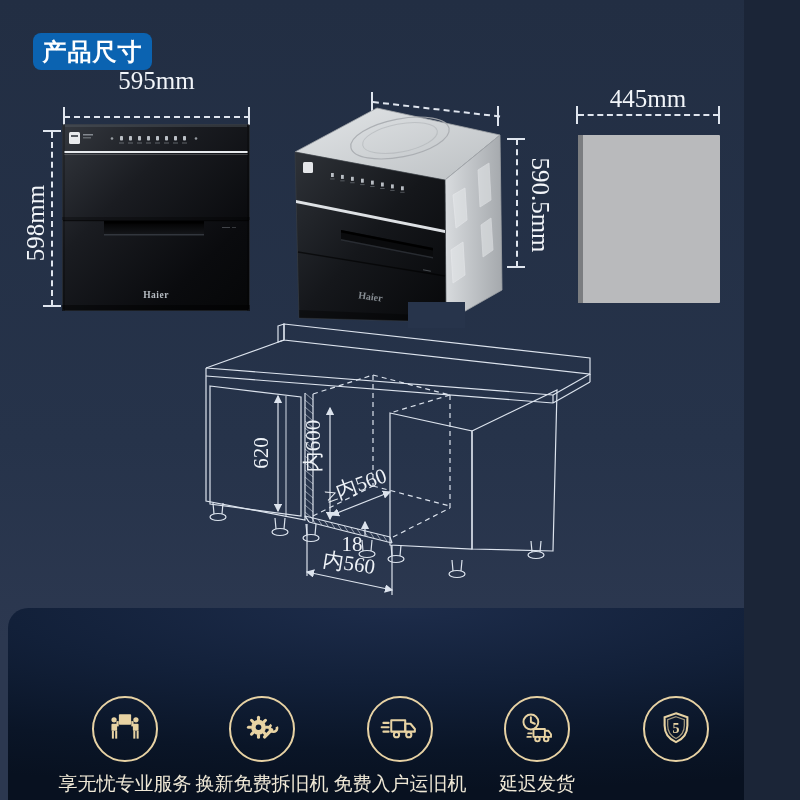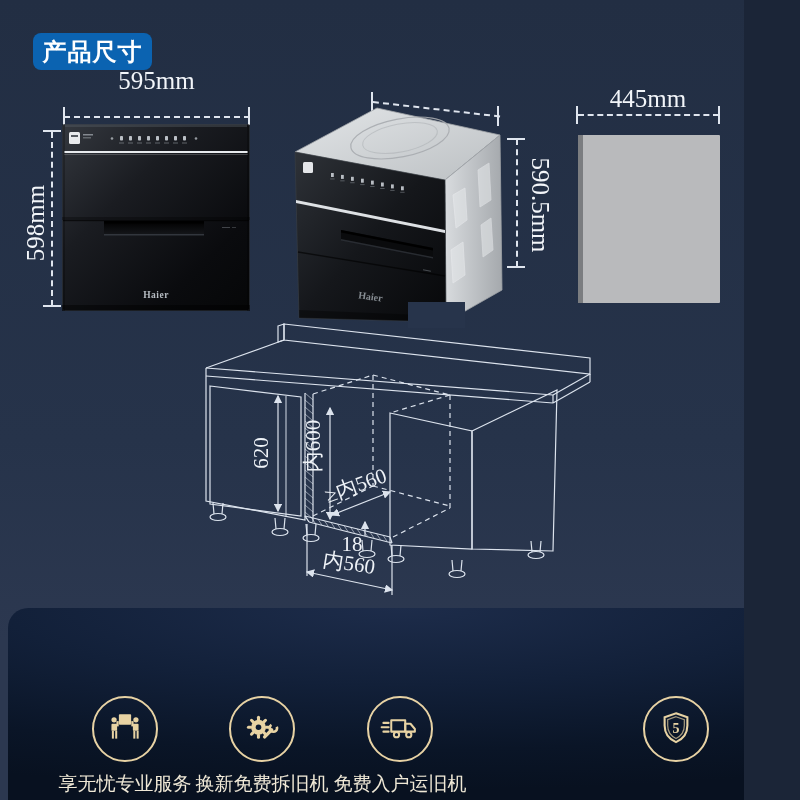--- a/index.html
+++ b/index.html
@@ -360,20 +360,35 @@
             <line x1="5" y1="27" x2="11" y2="27"></line>
           <rect x="14" y="14" width="16" height="13"></rect>
           <path d="M30,18 h6 l5,6 v3 h-11 z"></path>
           <circle cx="20" cy="30.5" r="3" fill="#0c1a30"></circle>
           <circle cx="34" cy="30.5" r="3" fill="#0c1a30"></circle>
         </svg>
       </div>
       <div class="svc-label">免费入户运旧机</div>
     </div>
 
+    <div class="abs svc" style="left:449px;top:88px;">
+      <div class="svc-circle">
+        <svg width="42" height="42" viewBox="0 0 48 48" fill="none" stroke="#e8d3a3" stroke-width="2.2" stroke-linecap="round" stroke-linejoin="round">
+          <circle cx="17" cy="16" r="8.5"></circle>
+          <path d="M17,10.5 v5.5 l4.5,2"></path>
+          <rect x="20" y="24" width="13" height="9"></rect>
+          <path d="M33,26 h4 l3,4 v3 h-7"></path>
+          <circle cx="24.5" cy="35.5" r="2.6" fill="#0c1a30"></circle>
+          <circle cx="34.5" cy="35.5" r="2.6" fill="#0c1a30"></circle>
+          <line x1="14" y1="29" x2="18" y2="29"></line>
+            <line x1="13" y1="33" x2="17" y2="33"></line>
+        </svg>
+      </div>
+      <div class="svc-label">延迟发货</div>
+    </div>
 
     <div class="abs svc" style="left:588px;top:88px;">
       <div class="svc-circle">
         <svg width="42" height="42" viewBox="0 0 48 48" fill="none" stroke="#e8d3a3">
           <path d="M24,6 L37,10.5 V20 C37,29 32,35.5 24,39 C16,35.5 11,29 11,20 V10.5 Z" stroke-width="2.4"></path>
           <path d="M24,10 L33.5,13.3 V20 C33.5,27 29.8,32 24,34.8 C18.2,32 14.5,27 14.5,20 V13.3 Z" stroke-width="1.4" opacity="0.7"></path>
           <text x="24" y="28.5" font-size="16" font-weight="bold" fill="#e8d3a3" stroke="none" text-anchor="middle">5</text>
         </svg>
       </div>
     </div>

